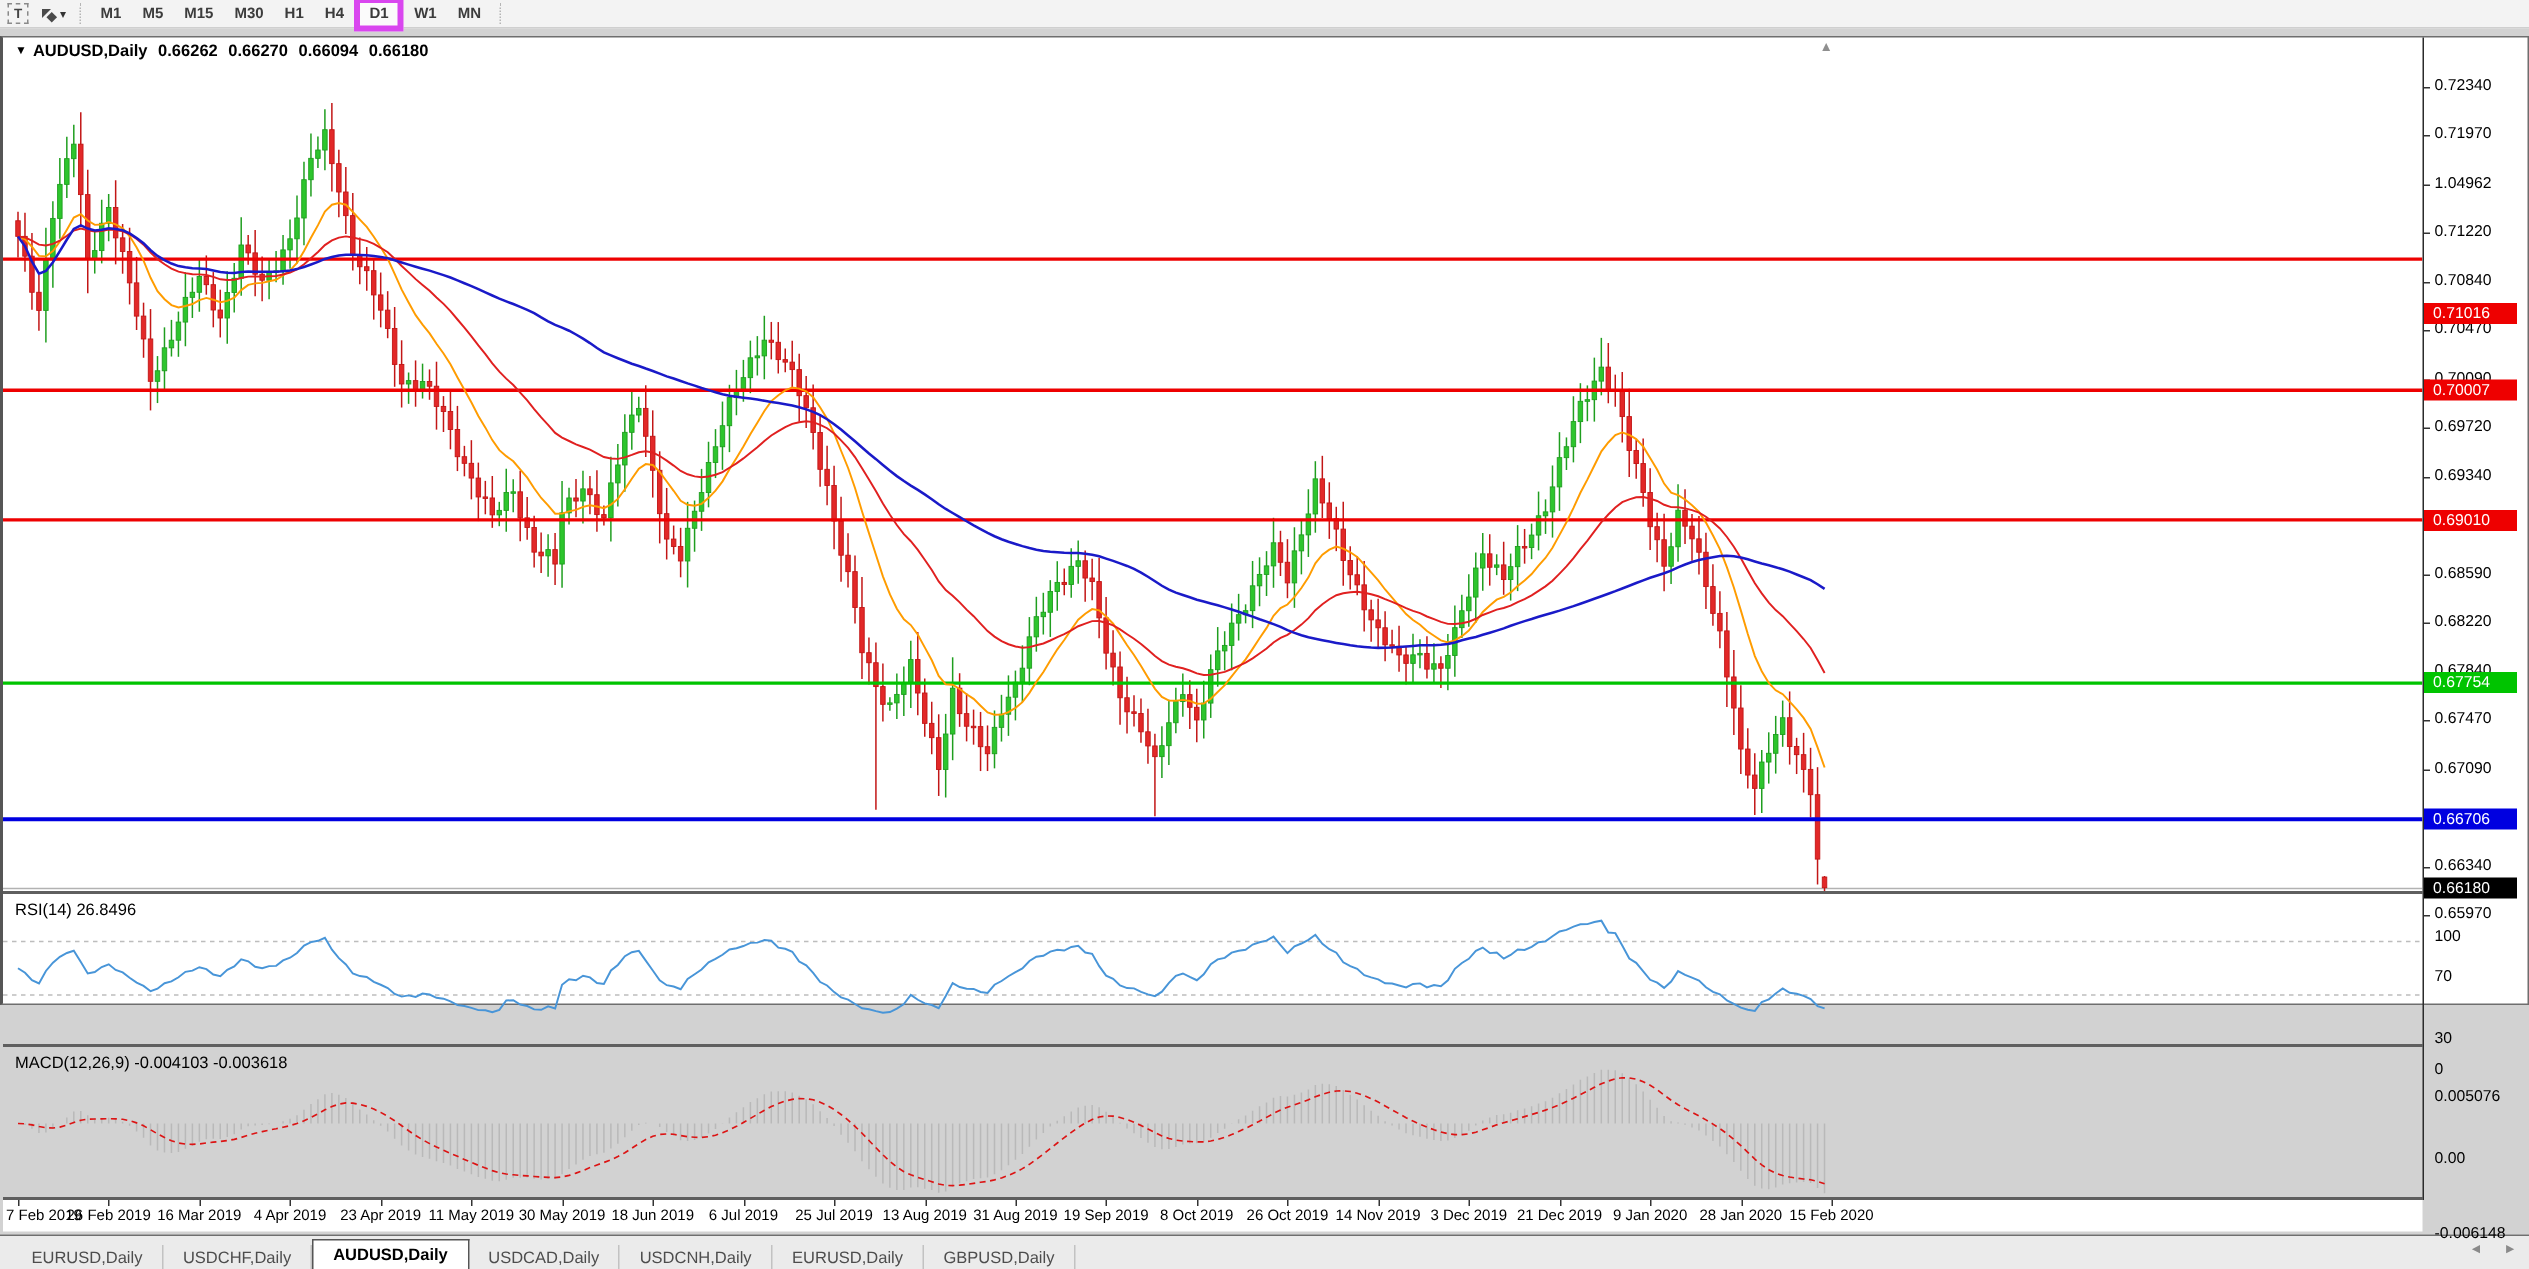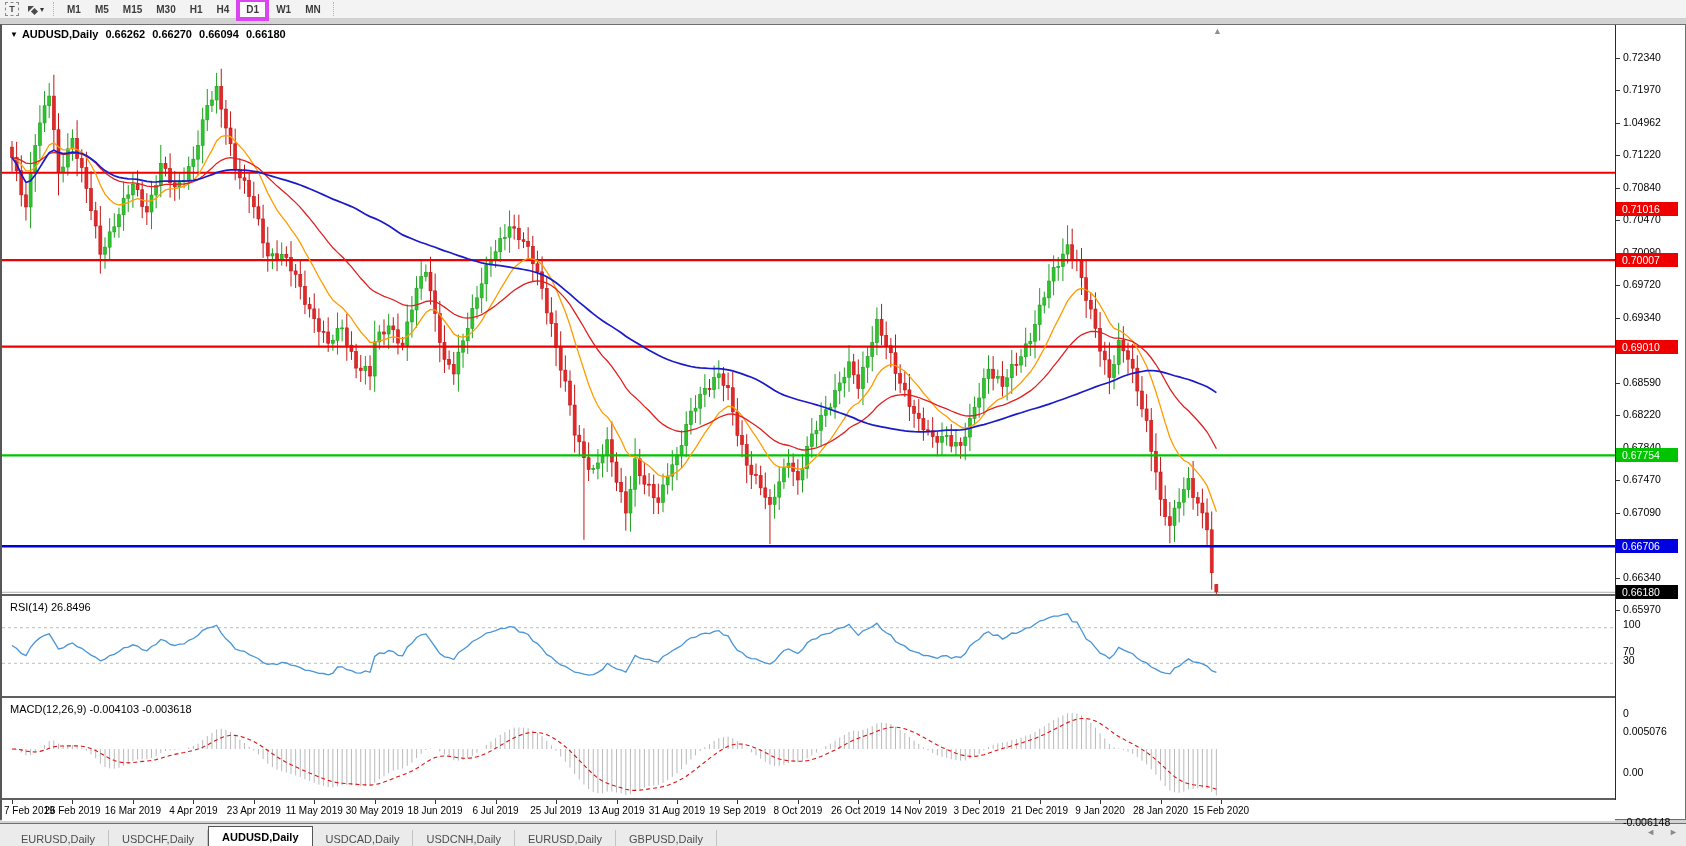--- a/index.html
+++ b/index.html
@@ -16,21 +16,21 @@
   .ticon-t{width:12px;height:12px;border:1px dashed #8a8a8a;display:flex;align-items:center;
     justify-content:center;font-size:9px;font-weight:bold;color:#444;}
   .tri-dl{width:0;height:0;border-top:6px solid #4a4a4a;border-right:6px solid transparent;}
   .diam{width:5px;height:5px;background:#4a4a4a;transform:rotate(45deg);margin-left:-2px;margin-top:5px;}
   .caret{font-size:8px;color:#333;margin-left:3px;}
   .tsep{width:1px;height:14px;border-left:1px dotted #b5b5b5;margin:0 5px;}
   .tf{height:15px;padding:0 6px;display:flex;align-items:center;font-weight:bold;color:#3c3c3c;
     border:1px solid transparent;cursor:pointer;}
   .tf.active{background:#fbfbfb;border:4px solid #d946ef;}
   
-  #chartwin{position:absolute;left:0;top:24px;width:1686px;height:796px;background:#ffffff;
+  #chartwin{position:absolute;left:0;top:24px;width:1686px;height:646px;background:#ffffff;
     border:1px solid #6e6e6e;border-left:2px solid #565656;box-sizing:border-box;}
   #header{position:absolute;left:8px;top:3px;font-size:11px;font-weight:bold;color:#000;z-index:30;}
   #header .hd-arrow{font-size:8px;vertical-align:1px;margin-right:4px;color:#000;}
   #header span{margin-right:4px;}
   #shiftmark{position:absolute;left:1211px;top:1px;font-size:9px;color:#8f8f8f;z-index:5;}
   svg{position:absolute;left:0;display:block;}
   #svg-main{top:0px;}
   #svg-rsi{top:572px;}
   #svg-macd{top:674px;}
   .sep{position:absolute;left:0;width:1613px;height:2px;background:#5f5f5f;}
@@ -993,21 +993,21 @@
     <div class="axtick" style="top: 584.993px;"></div>
     <div class="axlab" style="top: 577.993px;">0.65970</div>
     <div class="axcol" style="top: 140.731px; background: rgb(238, 0, 0); margin-top: 36px;">0.71016</div>
     <div class="axcol" style="top: 228.166px; background: rgb(238, 0, 0);">0.70007</div>
     <div class="axcol" style="top: 314.562px; background: rgb(238, 0, 0);">0.69010</div>
     <div class="axcol" style="top: 423.4px; background: rgb(0, 196, 0);">0.67754</div>
     <div class="axcol" style="top: 514.215px; background: rgb(0, 0, 224);">0.66706</div>
     <div class="axcol" style="top: 559.795px; background: rgb(0, 0, 0);">0.66180</div>
     <div class="axlab" style="top: 593px;">100</div>
     <div class="axlab" style="top: 619.7px;">70</div>
-    <div class="axlab" style="top: 629px;">30</div>
+    <div class="axlab" style="top: 661px;">30</div>
     <div class="axlab" style="top: 682px;">0</div>
     <div class="axlab" style="top: 699.998px;">0.005076</div>
     <div class="axlab" style="top: 741px;">0.00</div>
     <div class="axlab" style="top: 790.661px;">-0.006148</div>
   </div>
 
 <div id="tabbar">
     <div class="tab">EURUSD,Daily</div>
     <div class="tab">USDCHF,Daily</div>
     <div class="tab active">AUDUSD,Daily</div>

